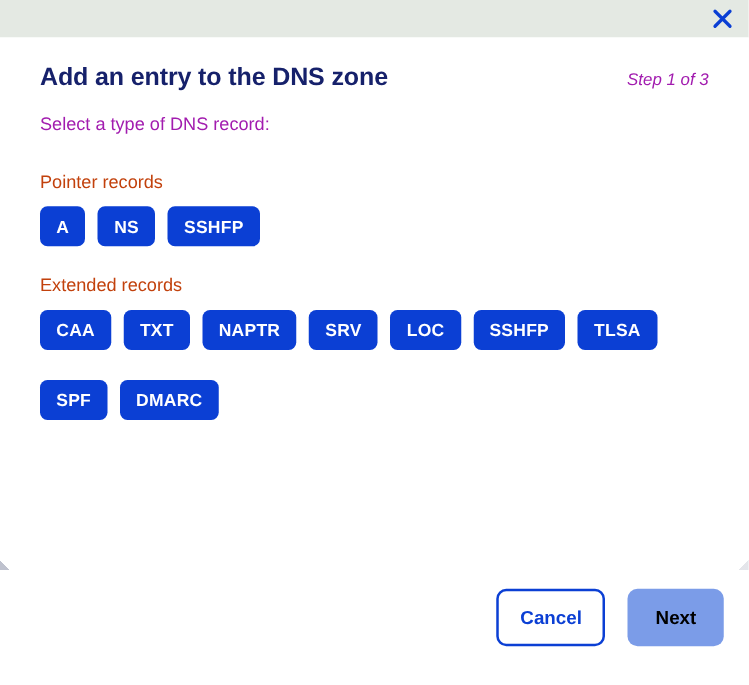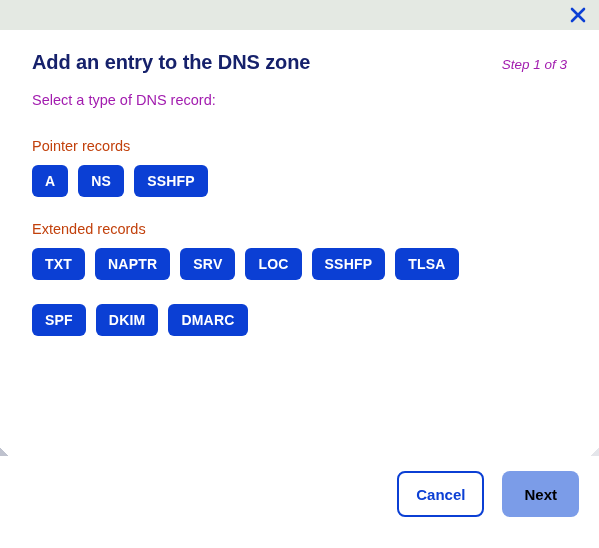--- a/index.html
+++ b/index.html
@@ -227,33 +227,33 @@
         <div class="chip-row">
           <button class="chip">A</button>
           <button class="chip">NS</button>
           <button class="chip">SSHFP</button>
         </div>
       </div>
 
       <div class="group">
         <div class="group-label">Extended records</div>
         <div class="chip-row">
+          <button class="chip">CAA</button>
           <button class="chip">TXT</button>
           <button class="chip">NAPTR</button>
           <button class="chip">SRV</button>
           <button class="chip">LOC</button>
           <button class="chip">SSHFP</button>
           <button class="chip">TLSA</button>
         </div>
       </div>
 
       <div class="group">
         <div class="chip-row">
           <button class="chip">SPF</button>
-          <button class="chip">DKIM</button>
           <button class="chip">DMARC</button>
         </div>
       </div>
 
     </div>
 
     <div class="footer">
       <button class="btn-cancel">Cancel</button>
       <button class="btn-next">Next</button>
     </div>

